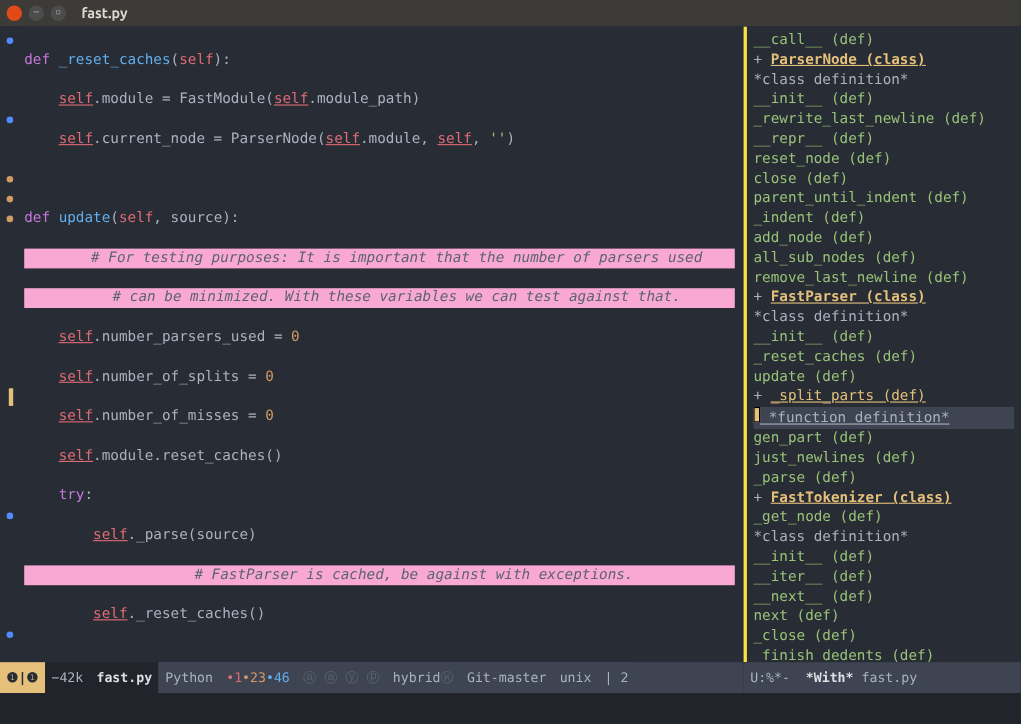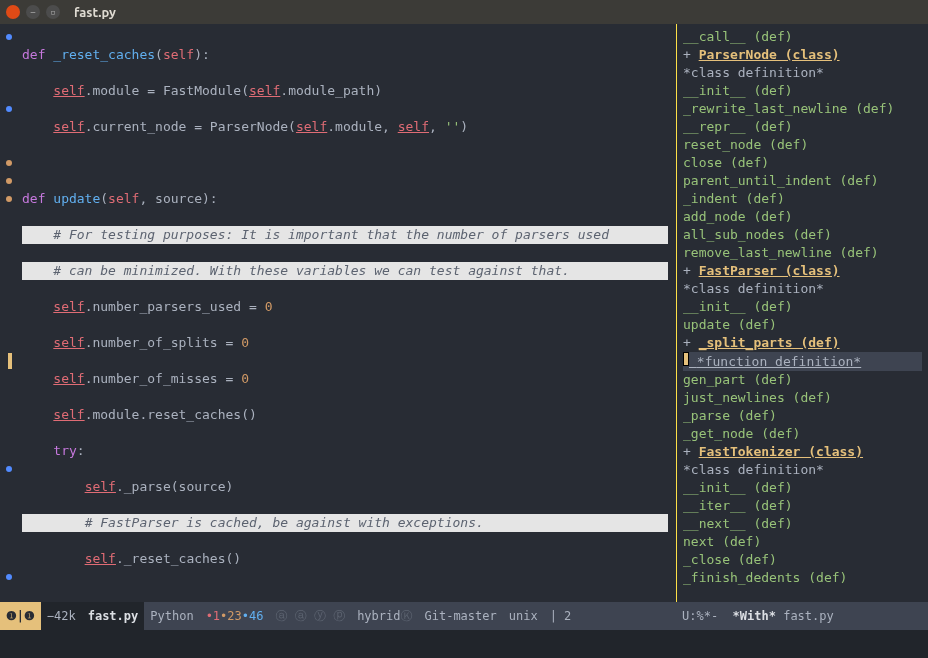--- a/index.html
+++ b/index.html
@@ -52,39 +52,39 @@
   padding: 4px 8px 0 4px;
   line-height: 18px;
   white-space: pre;
   overflow: hidden;
 }
 .sidebar {
   width: 252px;
   background: #282c34;
   padding: 4px 6px;
   line-height: 18px;
-  border-left: 1px solid #fde047;
+  border-left: 3px solid #fde047;
   overflow: hidden;
 }
 .kw { color: #c678dd; }
 .fn { color: #61afef; }
 .self { color: #e06c75; text-decoration: underline; }
 .self-plain { color: #e06c75; }
 .str { color: #98c379; }
 .comment { color: #5c6370; font-style: italic; }
 .num { color: #d19a66; }
 .punct { color: #abb2bf; }
-.commentbg { background: #e5e5e5; }
+.commentbg { background: #f9a8d4; text-align: center; }
 .tree-class { color: #e5c07b; text-decoration: underline; font-weight: bold; }
 .tree-fn { color: #98c379; }
 .tree-star { color: #abb2bf; }
 .tree-plus { color: #abb2bf; }
 .tree-highlight { background: #3e4451; text-decoration: underline; }
 .tree-highlight-mark { background: #e5c07b; width: 6px; height: 14px; display: inline-block; border: 1px solid #000; }
-.tree-current { color: #e5c07b; text-decoration: underline; font-weight: bold; }
+.tree-current { color: #e5c07b; text-decoration: underline; font-weight: normal; }
 .statusbar {
   height: 28px;
   display: flex;
   background: #282c34;
   font-size: 12px;
 }
 .status-left {
   flex: 1;
   background: #3e4451;
   display: flex;
@@ -218,28 +218,29 @@
 <span class="sb-item">    <span class="tree-fn">reset_node (def)</span></span>
 <span class="sb-item">    <span class="tree-fn">close (def)</span></span>
 <span class="sb-item">    <span class="tree-fn">parent_until_indent (def)</span></span>
 <span class="sb-item">    <span class="tree-fn">_indent (def)</span></span>
 <span class="sb-item">    <span class="tree-fn">add_node (def)</span></span>
 <span class="sb-item">    <span class="tree-fn">all_sub_nodes (def)</span></span>
 <span class="sb-item">    <span class="tree-fn">remove_last_newline (def)</span></span>
 <span class="sb-item"><span class="tree-plus">+</span> <span class="tree-class">FastParser (class)</span></span>
 <span class="sb-item">    <span class="tree-star">*class definition*</span></span>
 <span class="sb-item">    <span class="tree-fn">__init__ (def)</span></span>
+<span class="sb-item">    <span class="tree-fn">_reset_caches (def)</span></span>
 <span class="sb-item">    <span class="tree-fn">update (def)</span></span>
 <span class="sb-item">  <span class="tree-plus">+</span> <span class="tree-current">_split_parts (def)</span></span>
 <span class="sb-item tree-highlight"><span class="tree-highlight-mark"></span>     <span>*function definition*</span></span>
 <span class="sb-item">      <span class="tree-fn">gen_part (def)</span></span>
 <span class="sb-item">      <span class="tree-fn">just_newlines (def)</span></span>
 <span class="sb-item">    <span class="tree-fn">_parse (def)</span></span>
+<span class="sb-item"><span class="tree-plus">+</span> <span class="tree-class">FastTokenizer (class)</span></span>
 <span class="sb-item">    <span class="tree-fn">_get_node (def)</span></span>
-<span class="sb-item"><span class="tree-plus">+</span> <span class="tree-class">FastTokenizer (class)</span></span>
 <span class="sb-item">    <span class="tree-star">*class definition*</span></span>
 <span class="sb-item">    <span class="tree-fn">__init__ (def)</span></span>
 <span class="sb-item">    <span class="tree-fn">__iter__ (def)</span></span>
 <span class="sb-item">    <span class="tree-fn">__next__ (def)</span></span>
 <span class="sb-item">    <span class="tree-fn">next (def)</span></span>
 <span class="sb-item">    <span class="tree-fn">_close (def)</span></span>
 <span class="sb-item">    <span class="tree-fn">_finish_dedents (def)</span></span>
 
   </div>
 </div>

